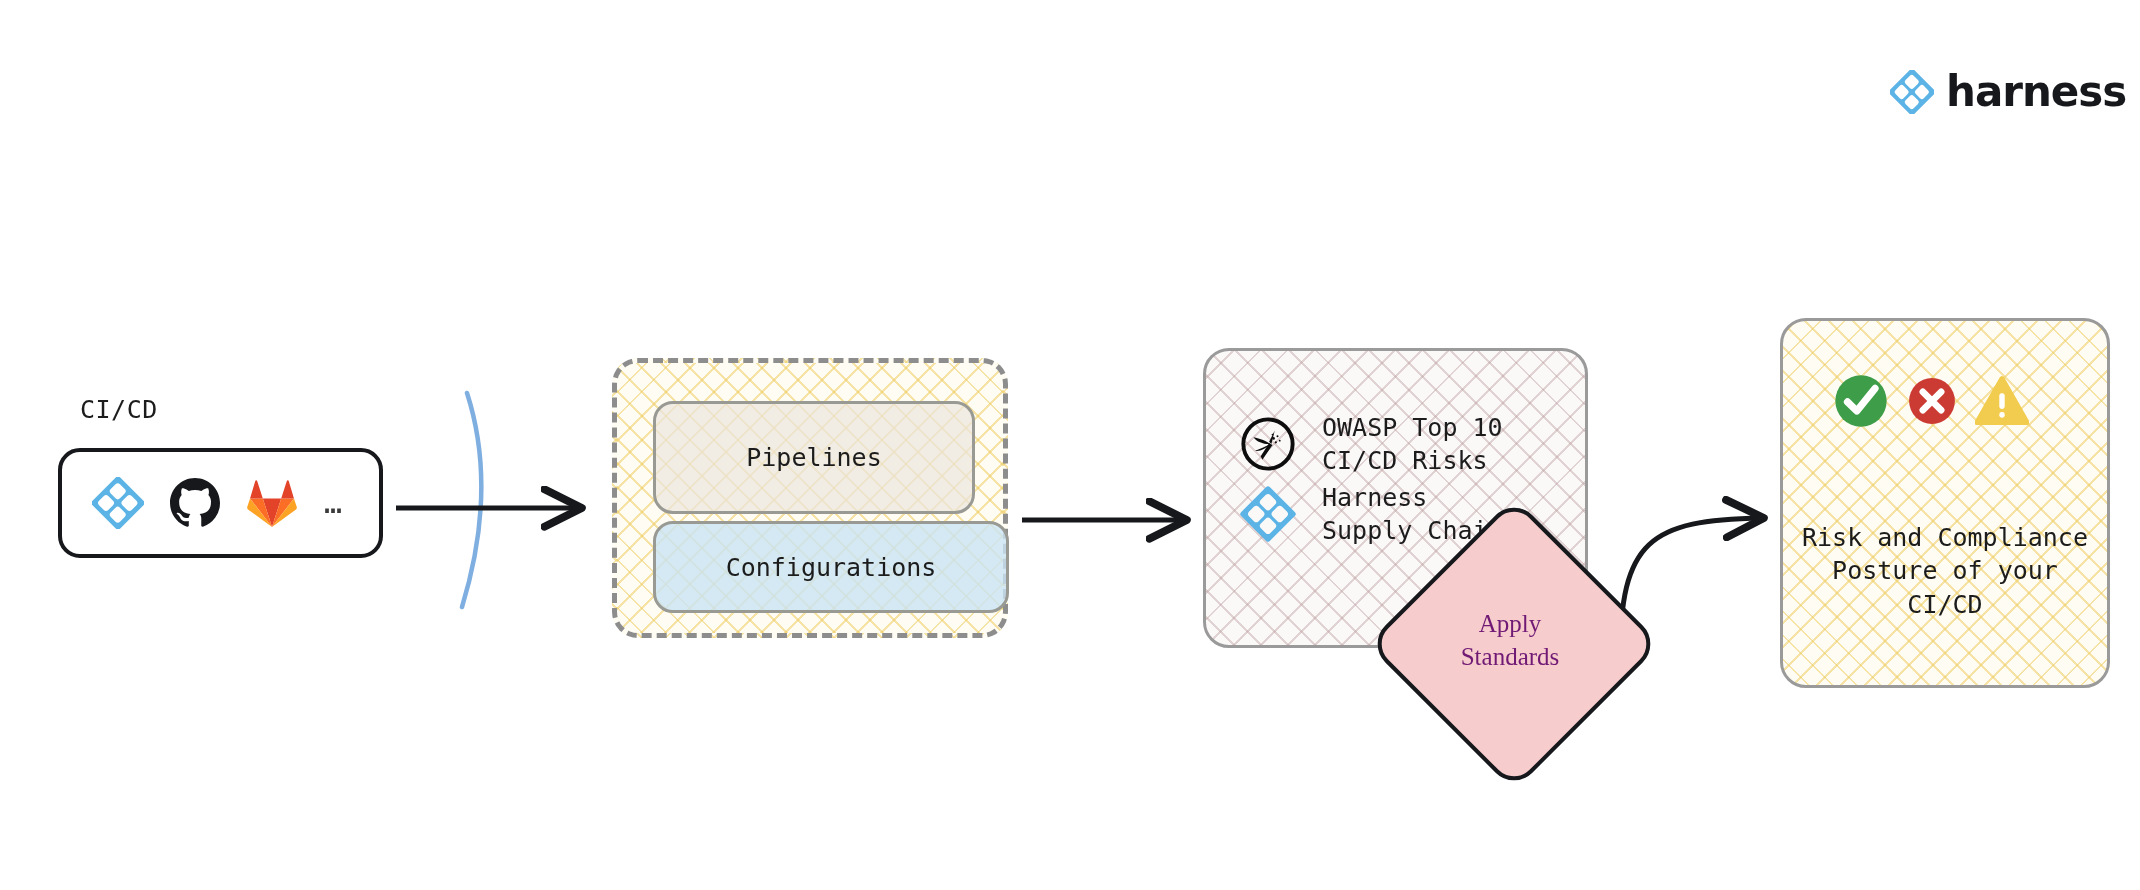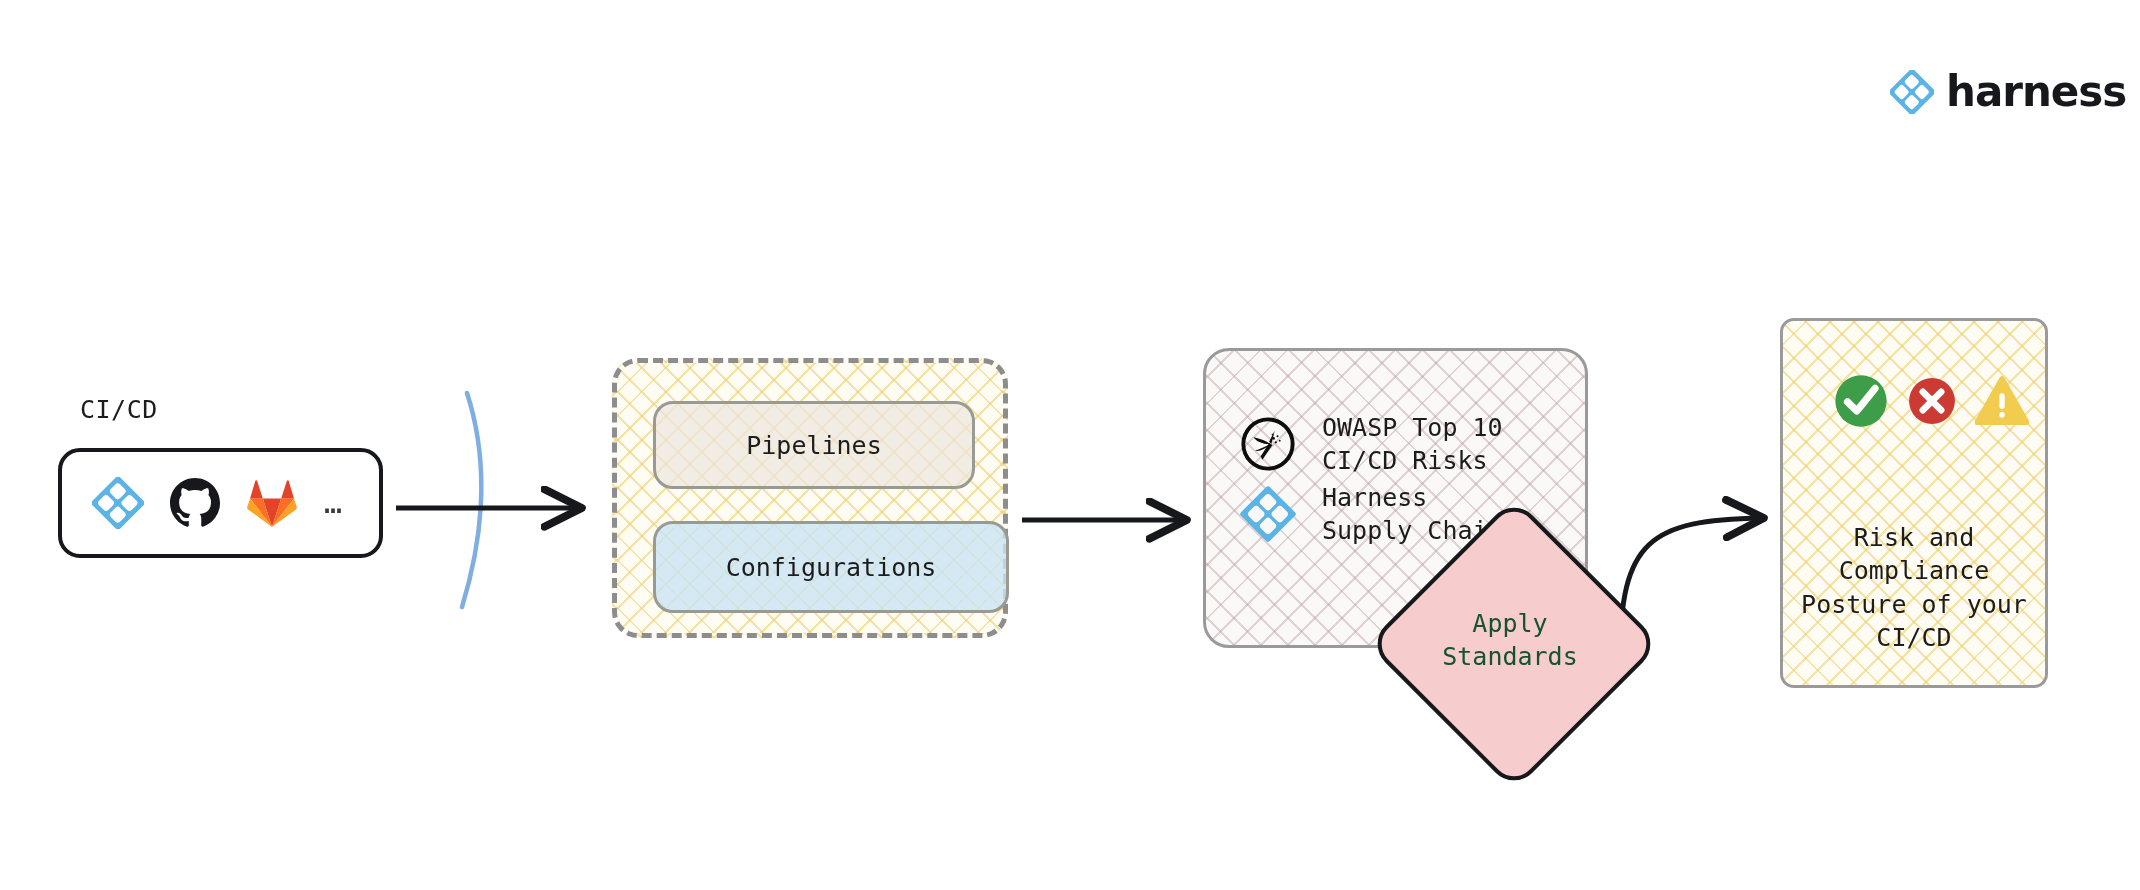--- a/index.html
+++ b/index.html
@@ -53,55 +53,56 @@
 
   
   .group-dashed{
     left:612px;top:358px;width:396px;height:280px;
     border:5px dashed #8d8d8d;border-radius:26px;
   }
   .inner-box{
     position:absolute;box-sizing:border-box;border:3px solid #9a9a94;border-radius:20px;
     display:flex;align-items:center;justify-content:center;font-size:25px;color:#1c1c1c;
   }
-  .box-pipelines{left:36px;top:38px;width:322px;height:88px;background:rgba(235,230,222,.72);}
+  .box-pipelines{left:36px;top:38px;width:322px;height:113px;background:rgba(235,230,222,.72);}
   .box-configs  {left:36px;top:158px;width:356px;height:92px;background:rgba(203,228,244,.80);}
 
   
   .node-owasp{
     left:1203px;top:348px;width:385px;height:300px;
     border:3px solid #9a9a9a;border-radius:26px;
   }
   .row{position:absolute;display:flex;align-items:center;gap:26px;}
   .row-owasp{left:34px;top:60px;}
   .row-harness{left:34px;top:130px;}
   .row .txt{font-size:25px;line-height:1.33;color:#1c1c1c;white-space:pre;}
 
   
   .node-outcome{
-    left:1780px;top:318px;width:268px;height:370px;
-    border:3px solid #9a9a9a;border-radius:14px;
+    left:1780px;top:318px;width:330px;height:370px;
+    border:3px solid #9a9a9a;border-radius:26px;
   }
   .status-icons{position:absolute;left:50px;top:52px;display:flex;align-items:center;gap:18px;}
   .outcome-text{
     position:absolute;left:0;top:200px;width:100%;text-align:center;
     font-size:25px;line-height:1.33;color:#1c1c1c;white-space:pre-line;
   }
 
   
   .diamond{
     position:absolute;left:1410px;top:540px;width:200px;height:200px;
     background:#f6cccc;border:4px solid #16181c;border-radius:26px;
     transform:rotate(45deg);
   }
   .diamond-label{
     position:absolute;left:1410px;top:540px;width:200px;height:200px;
     display:flex;flex-direction:column;align-items:center;justify-content:center;
-    font-size:25px;line-height:1.34;color:#14532d;text-align:center;white-space:pre-line;
+    font-size:25px;line-height:1.34;color:#701a75;text-align:center;white-space:pre-line;
     pointer-events:none;
+    font-family:Liberation Serif, serif;
   }
 </style>
 </head>
 <body>
 
 <div class="stage">
 
   <div class="brand">
     <svg width="44" height="44" viewBox="0 0 100 100">
       <path d="M50 2 L98 50 L50 98 L2 50 Z" fill="#5BB4E5" rx="8" style="stroke:#5BB4E5;stroke-width:10;stroke-linejoin:round"></path>

